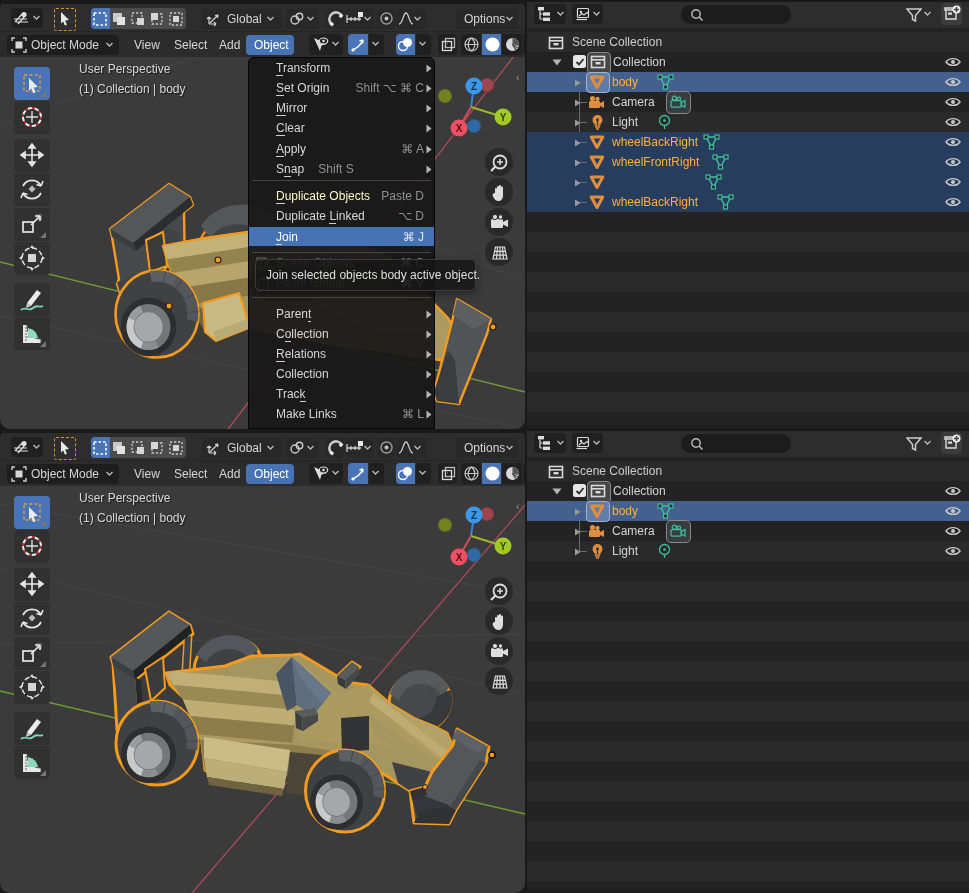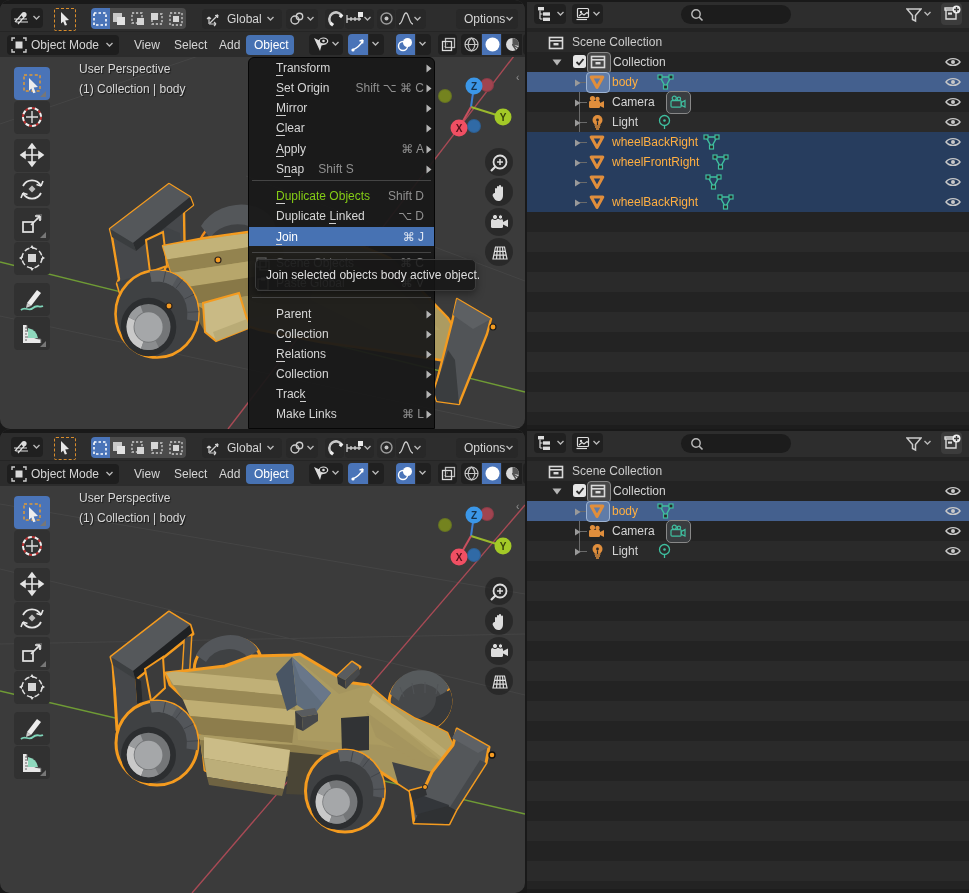--- a/index.html
+++ b/index.html
@@ -592,22 +592,22 @@
       <div class="t" style="top:142px;color:#909090;left:248px;width:176px;text-align:right">⌘ A</div>
       <svg class="abs" style="left:426px;top:145px" width="6" height="9" viewBox="0 0 6 9">
         <path d="M0.5,0.5 L5.5,4.5 L0.5,8.5 Z" fill="#b5b5b5"></path>
       </svg>
       <div class="t" style="left:276px;top:162px;color:#d6d6d6">S<span style="border-bottom:1px solid #cfcfcf">n</span>ap</div>
       <div class="t" style="top:162px;color:#909090;left:248px;width:176px;text-align:center">Shift S</div>
       <svg class="abs" style="left:426px;top:165px" width="6" height="9" viewBox="0 0 6 9">
         <path d="M0.5,0.5 L5.5,4.5 L0.5,8.5 Z" fill="#b5b5b5"></path>
       </svg>
       <div class="abs" style="left:252px;top:180px;width:179px;height:1px;background:#454545"></div>
-      <div class="t" style="left:276px;top:189px;color:#84cc16"><span style="border-bottom:1px solid #cfcfcf">D</span>uplicate Objects</div>
-      <div class="t" style="top:189px;color:#909090;left:248px;width:176px;text-align:right">Shift D</div>
+      <div class="t" style="left:276px;top:189px;color:#fef9c3"><span style="border-bottom:1px solid #cfcfcf">D</span>uplicate Objects</div>
+      <div class="t" style="top:189px;color:#909090;left:248px;width:176px;text-align:right">Paste D</div>
       <div class="t" style="left:276px;top:209px;color:#d6d6d6">Duplicate <span style="border-bottom:1px solid #cfcfcf">L</span>inked</div>
       <div class="t" style="top:209px;color:#909090;left:248px;width:176px;text-align:right">⌥ D</div>
       <div class="abs" style="left:249px;top:227px;width:185px;height:19px;background:#4772b3"></div>
       <div class="t" style="left:276px;top:230px;color:#ffffff"><span style="border-bottom:1px solid #cfcfcf">J</span>oin</div>
       <div class="t" style="top:230px;color:#dfe6f2;left:248px;width:176px;text-align:right">⌘ J</div>
       <div class="abs" style="left:252px;top:252px;width:179px;height:1px;background:#454545"></div>
       <div class="t" style="left:276px;top:256px;color:#6f6f6f">Scene Objects</div>
       <div class="t" style="top:256px;color:#909090;left:248px;width:176px;text-align:right">⌘ C</div>
       <div class="t" style="left:276px;top:276px;color:#6f6f6f">Paste Global</div>
       <div class="t" style="top:276px;color:#909090;left:248px;width:176px;text-align:right">⌘ V</div>

